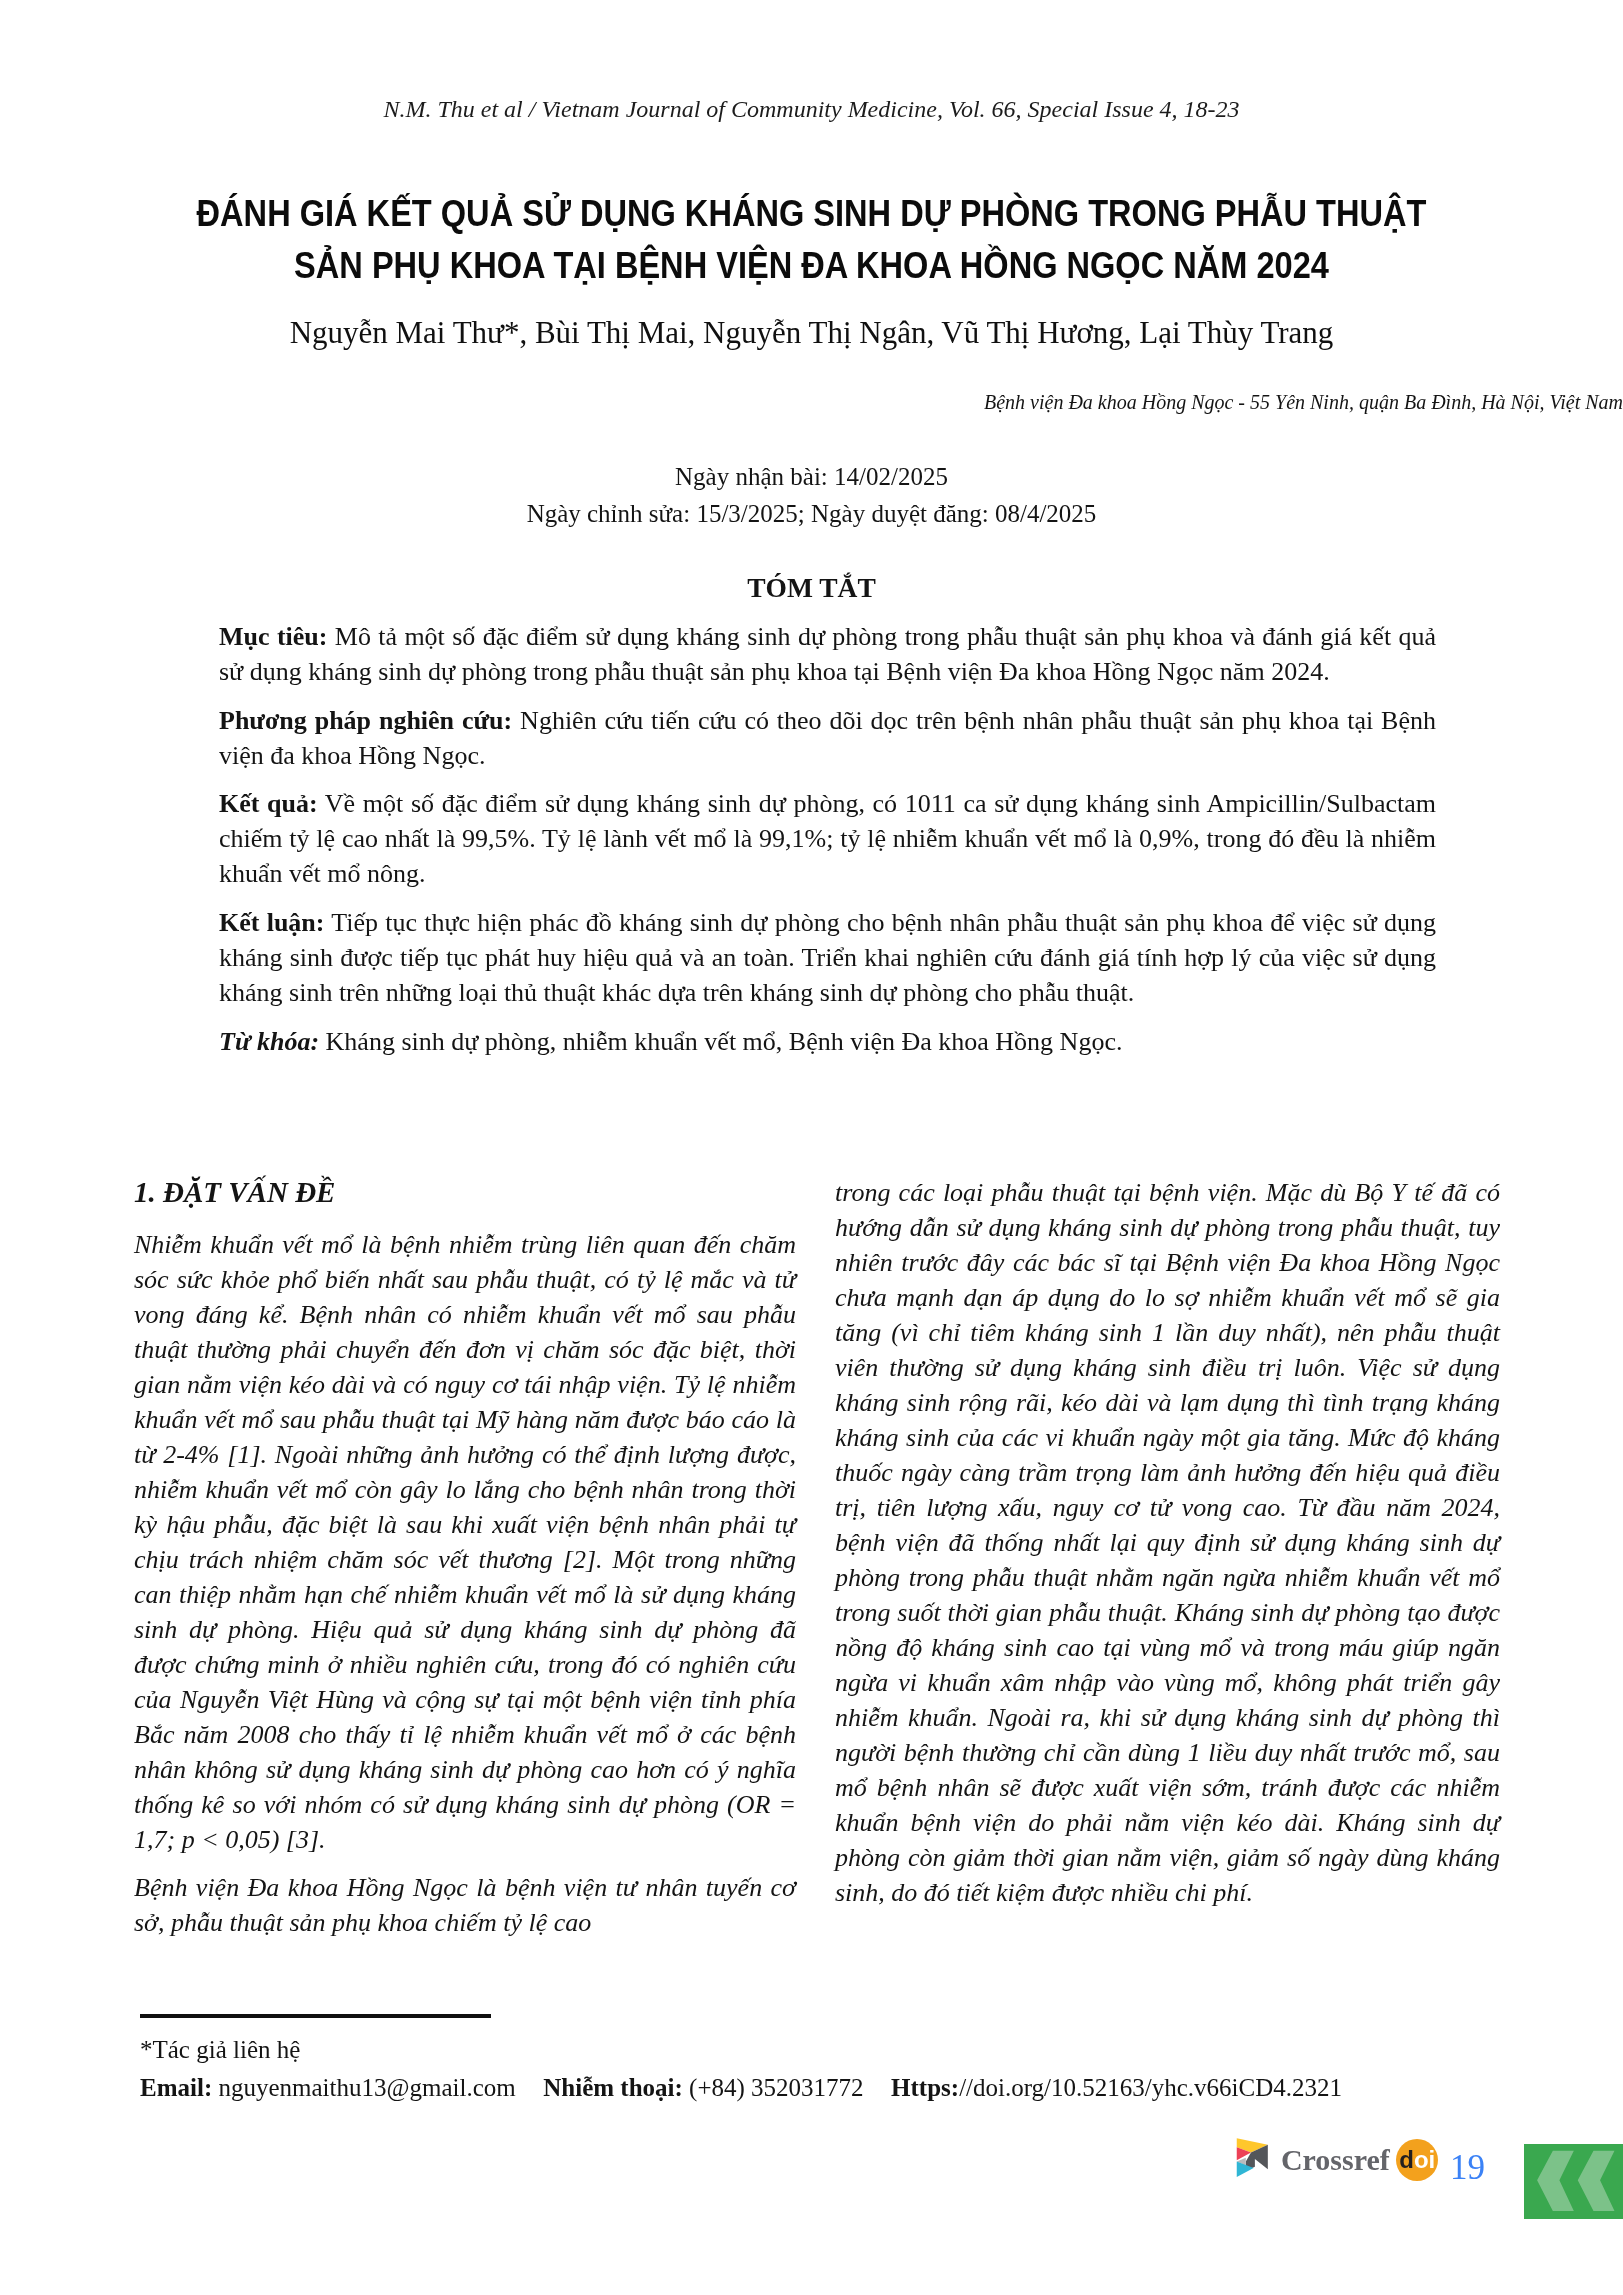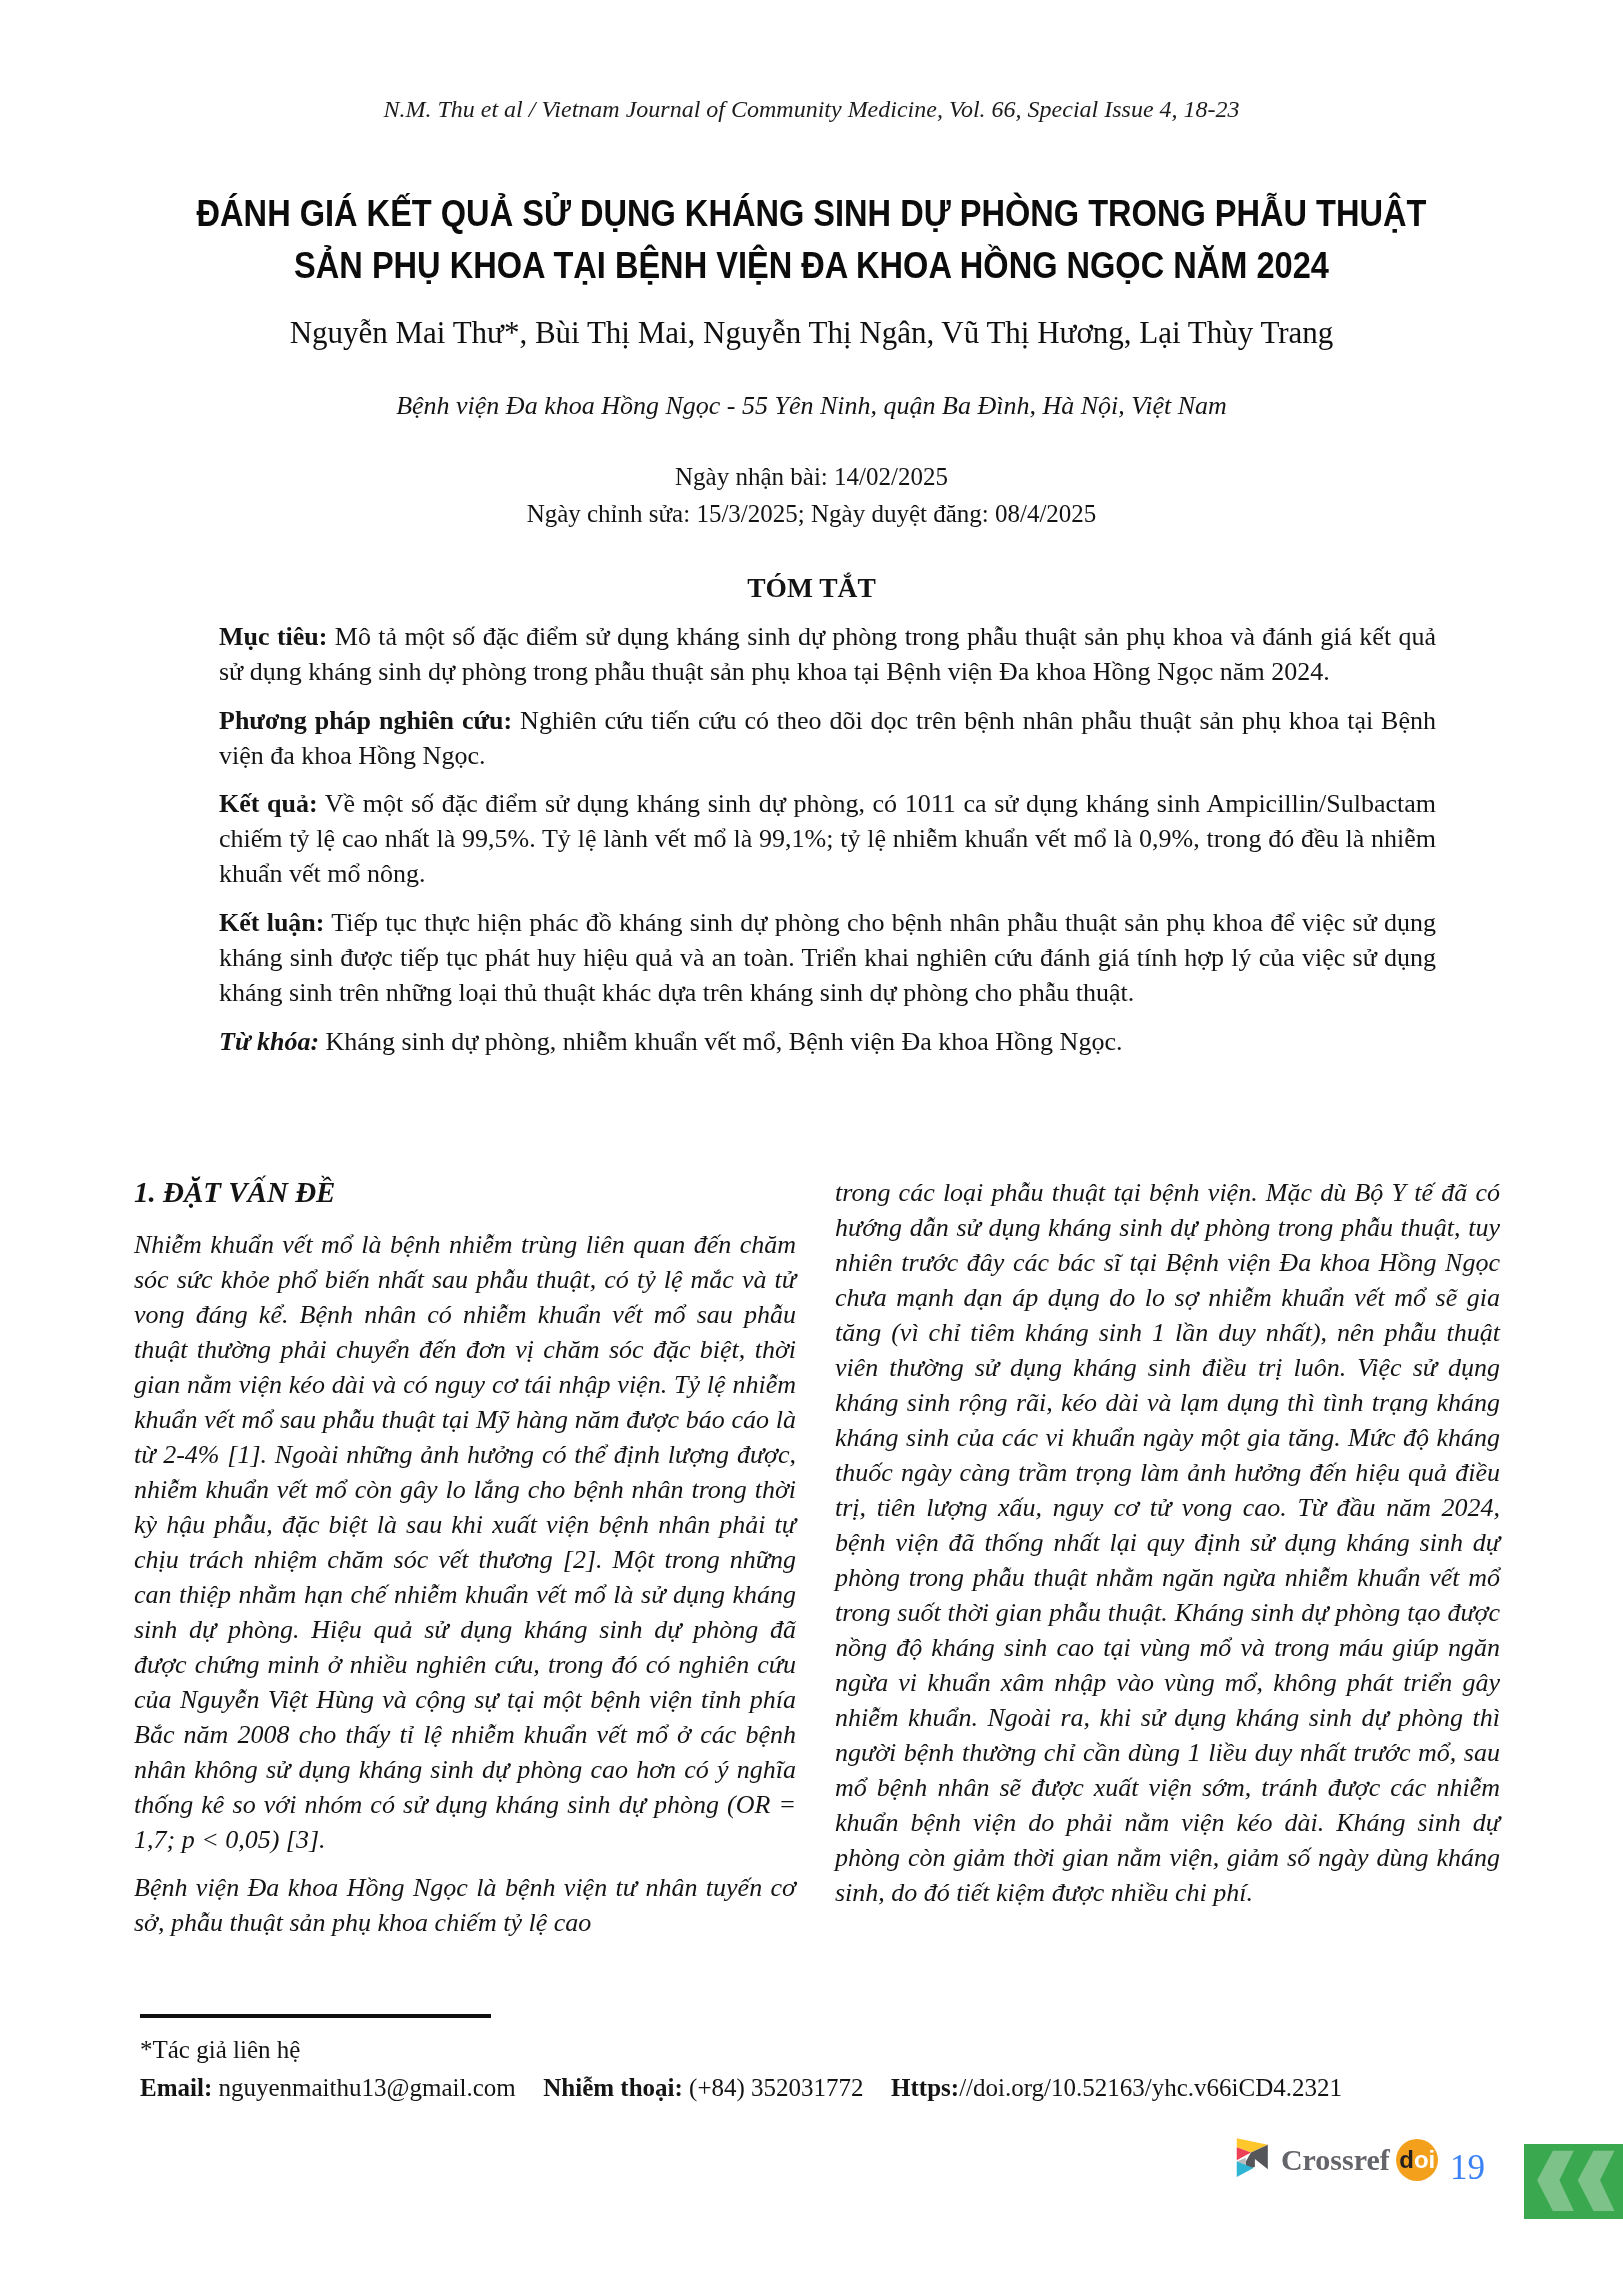--- a/index.html
+++ b/index.html
@@ -25,21 +25,21 @@
     letter-spacing:0px;color:#0c0c0c;
     transform:scaleX(0.88);transform-origin:center top;
     white-space:nowrap;
   }
   .authors-line{
     position:absolute;top:315px;left:0;width:100%;
     text-align:center;font-size:31px;color:#101010;
   }
   .affiliation-line{
     position:absolute;top:391px;left:0;width:100%;
-    text-align:center;font-style:italic;font-size:26px;
+    text-align:right;font-style:italic;font-size:20px;
   }
   .dates-block{
     position:absolute;top:458px;left:0;width:100%;
     text-align:center;font-size:25px;line-height:37px;
   }
   
   .abstract-heading{
     position:absolute;top:572px;left:0;width:100%;
     text-align:center;font-weight:bold;font-size:27.5px;
   }

